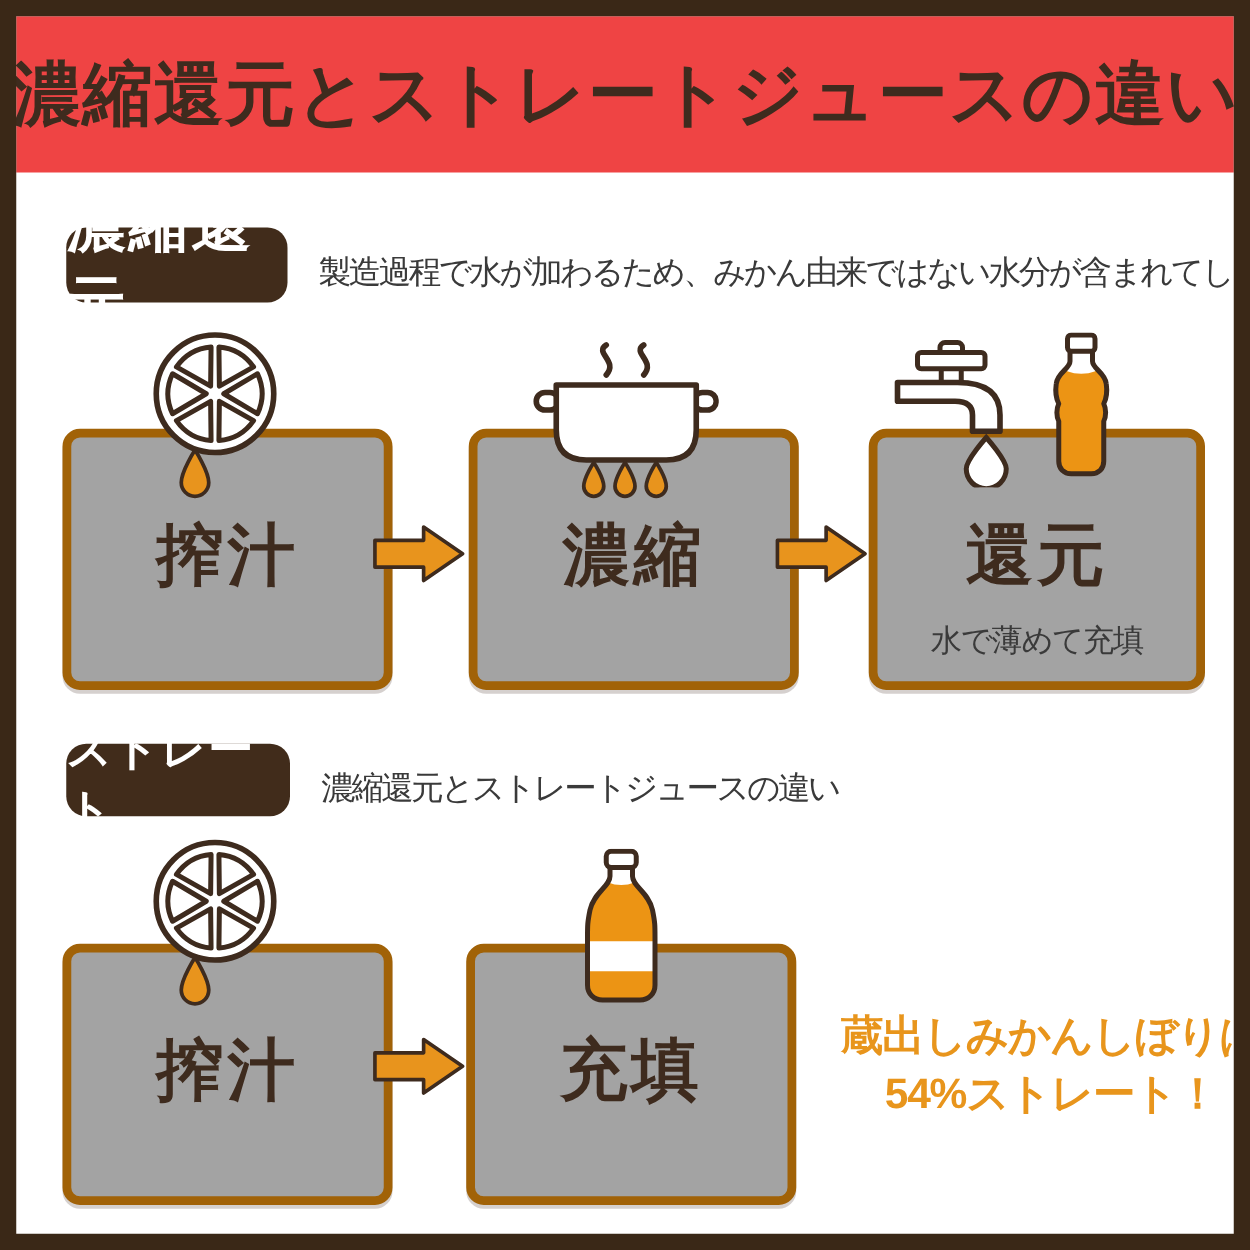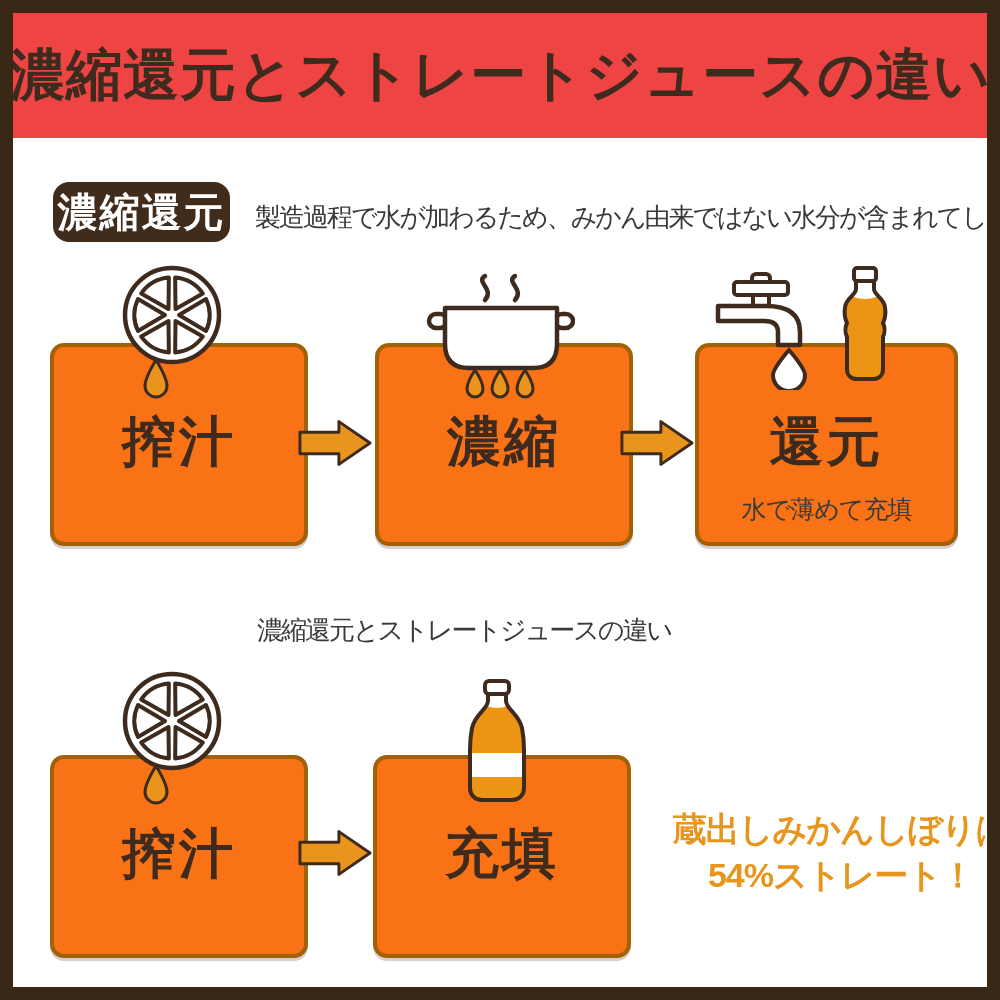--- a/index.html
+++ b/index.html
@@ -13,29 +13,29 @@
     position:absolute;left:13px;top:13px;right:13px;height:125px;
     background:#ef4444;display:flex;align-items:center;justify-content:center;z-index:5;
   }
   .header-title{
     color:#3E2B1E;font-size:56px;font-weight:800;letter-spacing:1px;white-space:nowrap;
   }
   .tag{
     position:absolute;background:#412C1B;border-radius:16px;color:#ffffff;
     display:flex;align-items:center;justify-content:center;font-weight:800;z-index:6;
   }
-  .tag1{left:53px;top:182px;width:177px;height:60px;font-size:40px;letter-spacing:2px;}
+  .tag1{left:53px;top:182px;width:177px;height:60px;font-size:48px;letter-spacing:2px;}
   .tag2{left:53px;top:595px;width:179px;height:58px;font-size:36px;letter-spacing:1px;}
   .desc{
     position:absolute;color:#3A3A3A;font-size:26px;letter-spacing:-2px;white-space:nowrap;z-index:6;
   }
   .desc1{left:255px;top:200px;}
   .desc2{left:257px;top:613px;}
   .box{
-    position:absolute;background:#f97316;border:4px solid #a16207;border-radius:14px;
+    position:absolute;background:#a3a3a3;border:7px solid #a16207;border-radius:14px;
     box-shadow:0 3px 0 rgba(62,43,30,0.22);z-index:2;
   }
   .step-title{
     position:absolute;left:50%;top:95px;transform:translate(-50%,-50%);
     color:#3E2B1E;font-size:54px;font-weight:800;letter-spacing:3px;white-space:nowrap;
   }
   .step-note{
     position:absolute;left:50%;top:162px;transform:translate(-50%,-50%);
     color:#3A3A3A;font-size:25px;letter-spacing:-1px;white-space:nowrap;
   }
@@ -128,20 +128,23 @@
     </defs>
     <g clip-path="url(#petclip)">
       <rect x="0" y="14" width="50" height="106" fill="#fff"></rect>
       <rect x="0" y="28" width="50" height="92" fill="#EC9414"></rect>
       <ellipse cx="25" cy="27" rx="15" ry="6" fill="#fff"></ellipse>
     </g>
     <path d="M16 14 H34 V23 C34 29 44 32 45 41 C46 48 45 53 43 57 C45 61 45 67 43 71 V103 C43 109 39 113 33 113 H17 C11 113 7 109 7 103 V71 C5 67 5 61 7 57 C5 53 4 48 5 41 C6 32 16 29 16 23 Z" fill="none" stroke="#3E2B1E" stroke-width="4" stroke-linejoin="round"></path>
     <rect x="14" y="2" width="22" height="13" rx="3" fill="#fff" stroke="#3E2B1E" stroke-width="4"></rect>
   </svg>
 
+  <div class="tag tag2">
+    <span>ストレート</span>
+  </div>
   <div class="desc desc2">濃縮還元とストレートジュースの違い</div>
 
   <div class="box" style="left:50px;top:755px;width:250px;height:195px;">
     <div class="step-title">搾汁</div>
   </div>
   <div class="box" style="left:373px;top:755px;width:250px;height:195px;">
     <div class="step-title">充填</div>
   </div>
 
   <svg class="icon" style="left:298px;top:827px;" width="74" height="52" viewBox="0 0 76 52">

